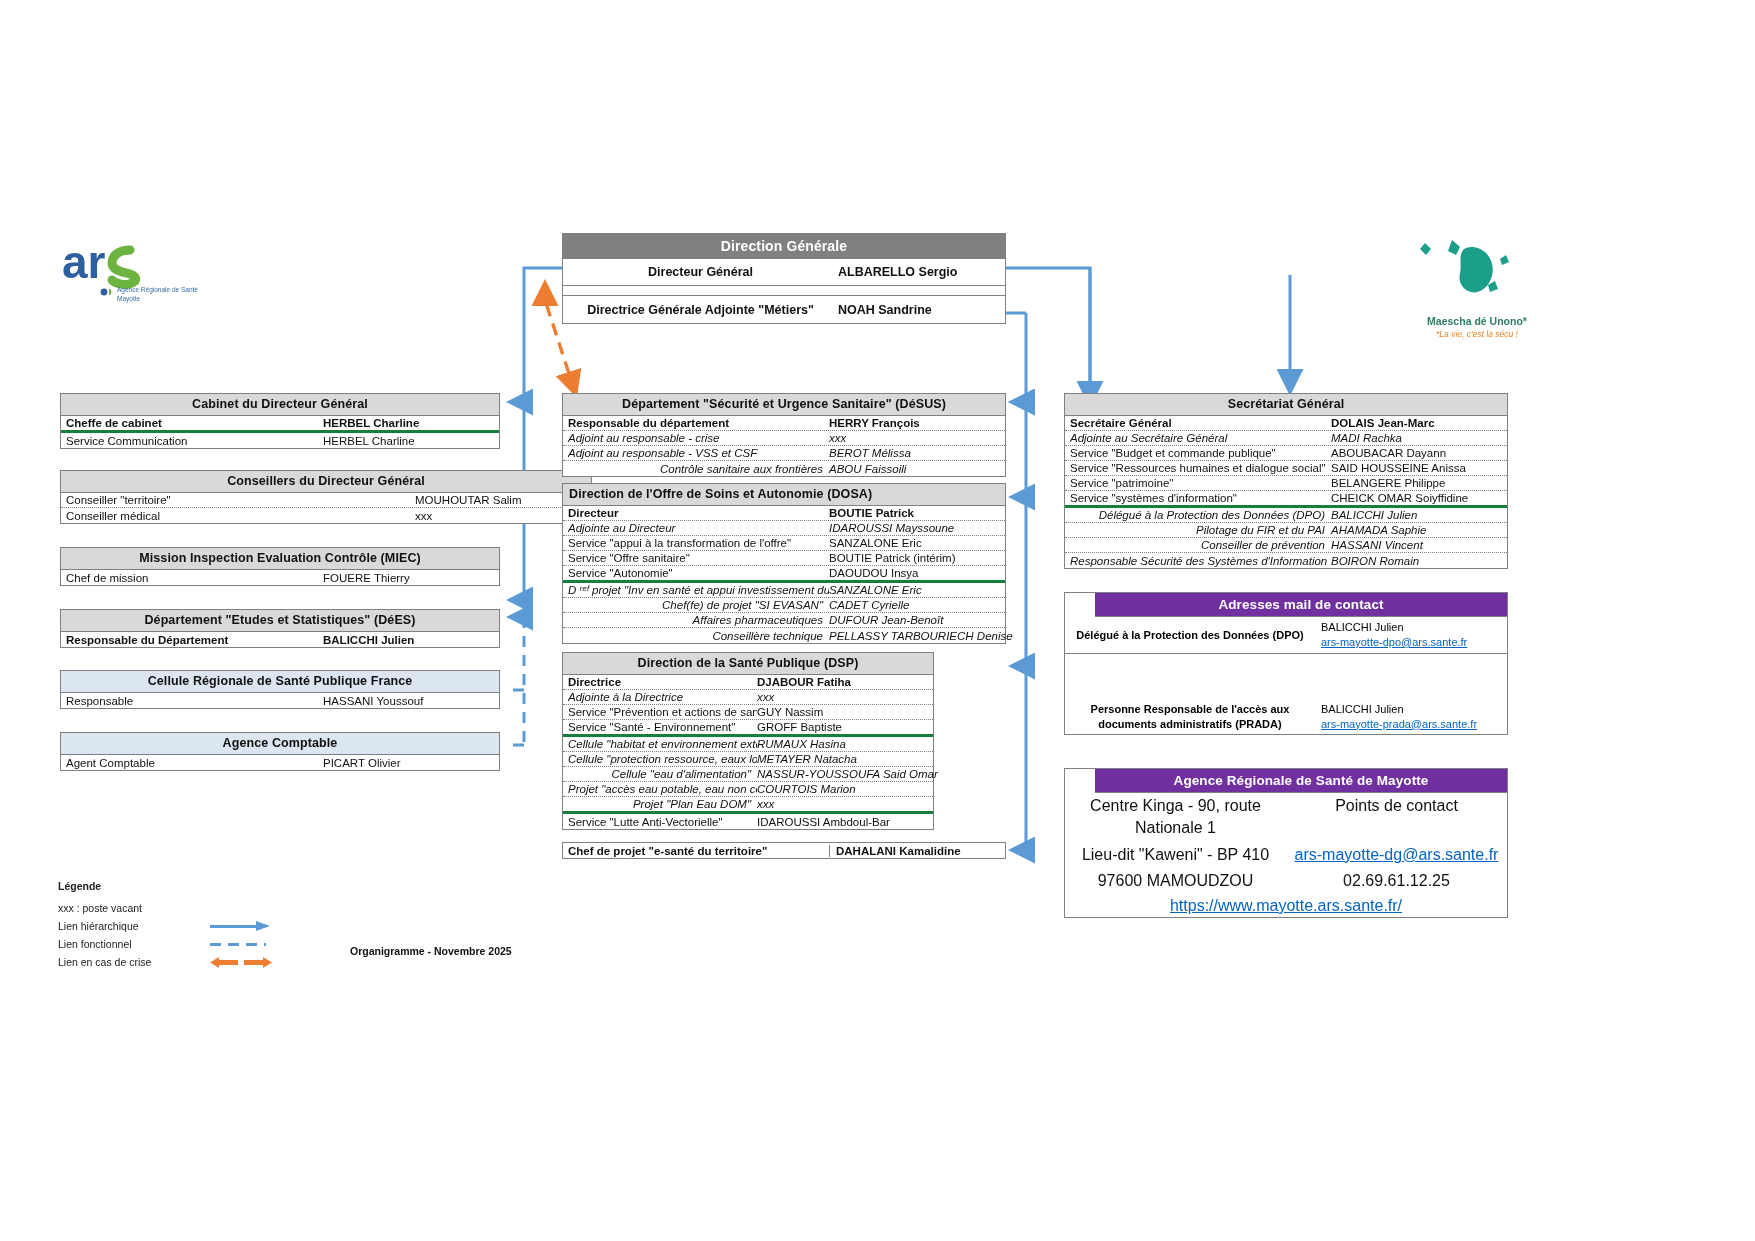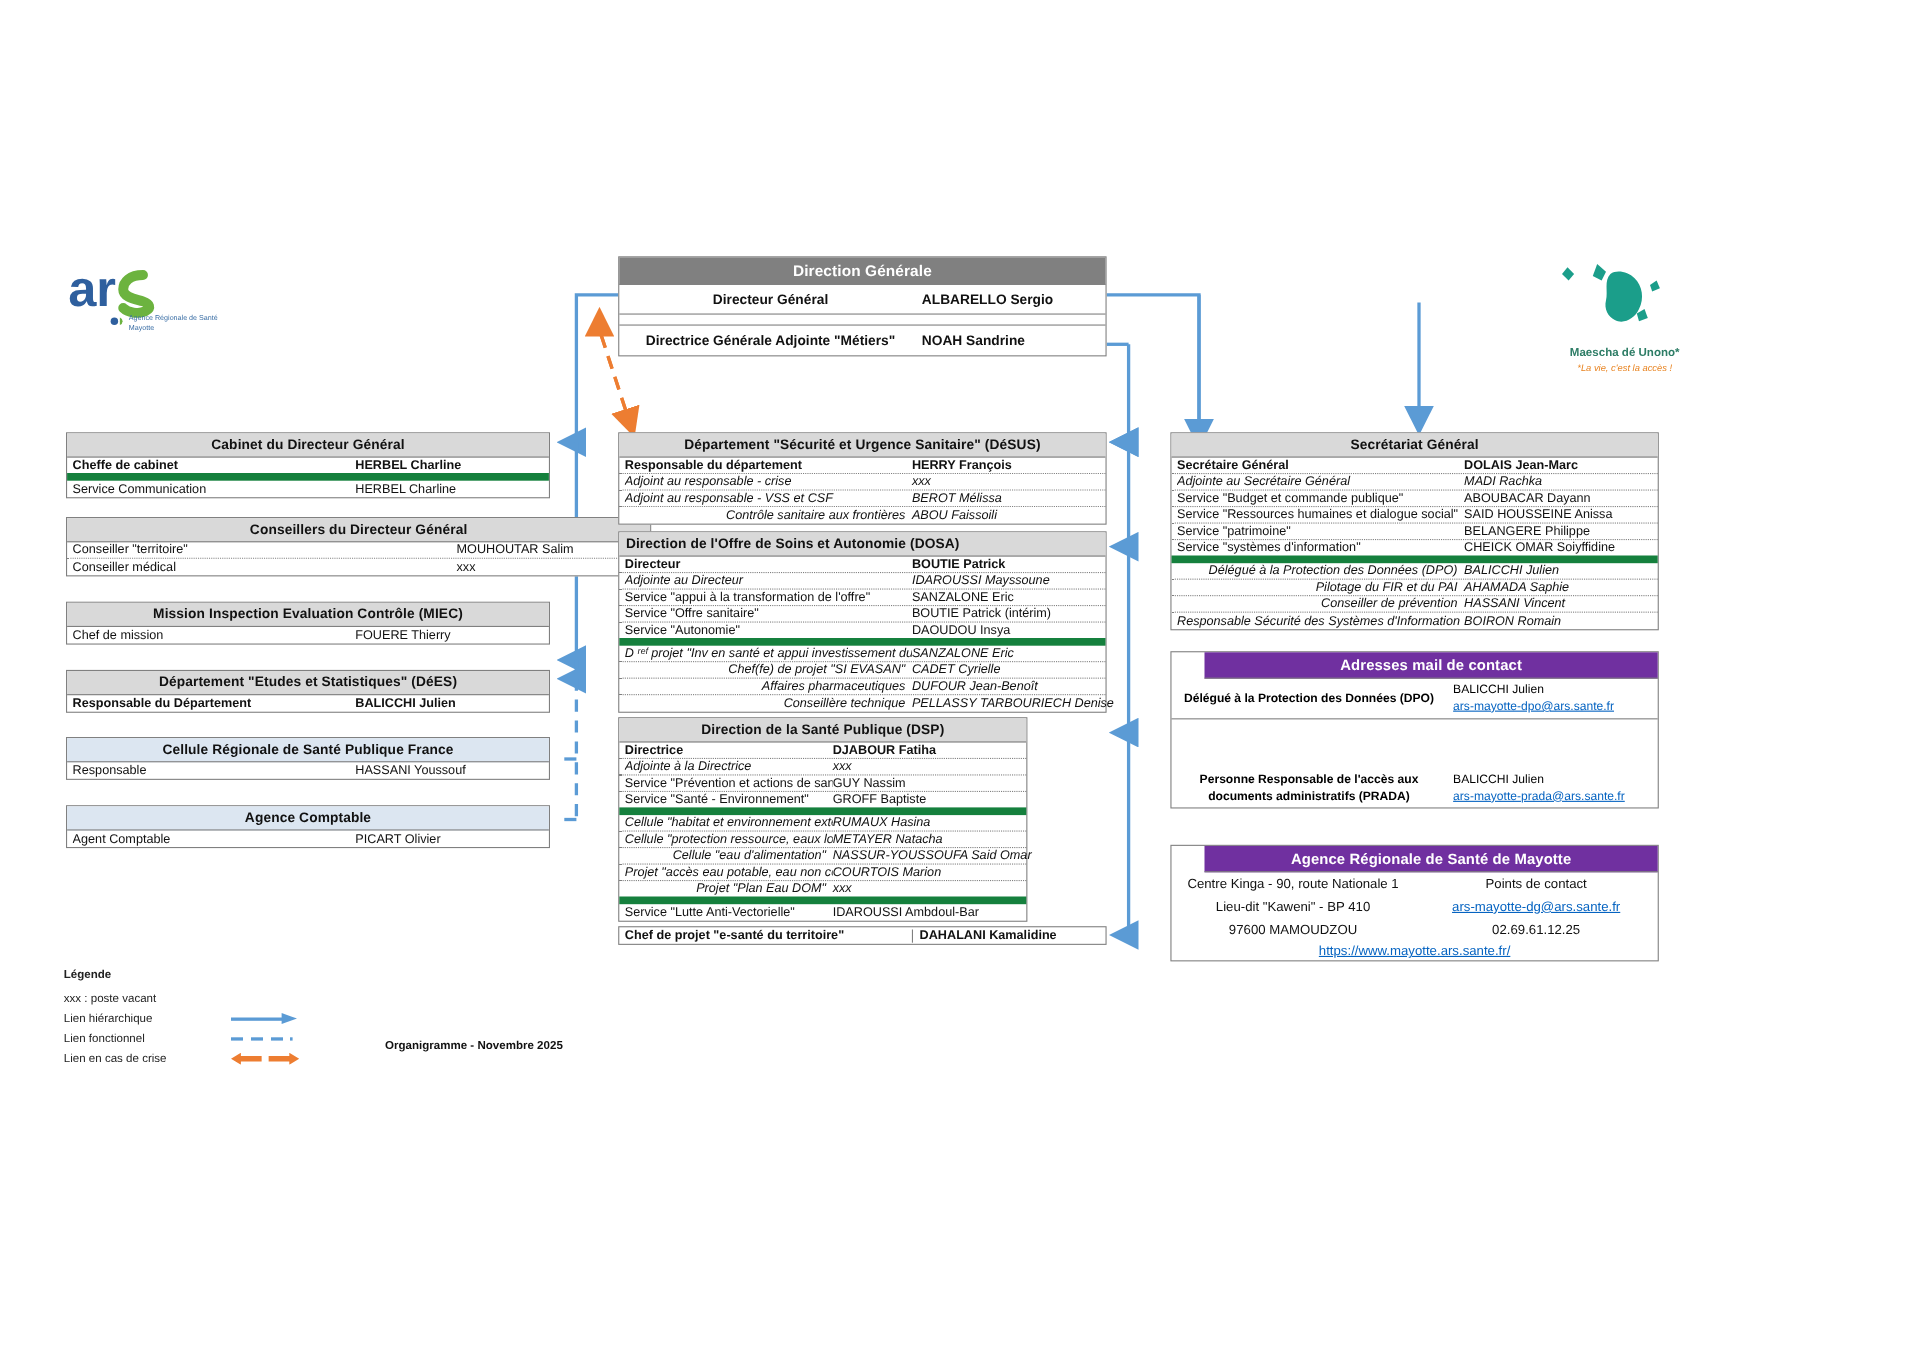--- a/index.html
+++ b/index.html
@@ -36,21 +36,21 @@
   .row {
     display: flex;
     align-items: center;
     min-height: 15px;
     font-size: 11.5px;
     color: #111;
     padding: 1px 4px 1px 5px;
     border-bottom: 1px dotted #7f7f7f;
   }
   .row:last-child { border-bottom: none; }
-  .row.solid { border-bottom: 7px solid #15803d; }
+  .row.solid { border-bottom: 3px solid #15803d; }
   .row .lab { flex: 1 1 auto; text-align: left; white-space: nowrap; overflow: hidden; }
   .row .val { flex: 0 0 auto; text-align: left; white-space: nowrap; }
   .row.bold { font-weight: bold; }
   .row.ital .lab, .row.ital .val { font-style: italic; }
   .row.rightlab .lab { text-align: right; padding-right: 6px; }
 
   
   .row .val { width: 172px; }
 
   
@@ -92,21 +92,21 @@
   #mayotte .m1 { position:absolute; left:12px; top:80px; width:130px; text-align:center; font-size:10.5px; color:#2e7d66; font-weight:600;}
   #mayotte .m2 { position:absolute; left:12px; top:94px; width:130px; text-align:center; font-size:8.5px; color:#e8821e; font-style:italic;}
 
   
   .ctrow { display:flex; align-items:center; font-size: 11px; border-bottom: 1px solid #7f7f7f; }
   .ctrow:last-child { border-bottom:none;margin-top:45px; }
   .ctrow .c1 { width: 250px; text-align:center; font-weight:bold; padding: 3px 6px; line-height:1.3; }
   .ctrow .c2 { flex:1; padding: 3px 6px; line-height:1.35; }
   .mail { color:#0563c1; text-decoration: underline; display:block; }
 
-  .addr { font-size: 12px; color:#111; }
+  .addr { font-size: 16px; color:#111; }
   .addr .arow { display:flex; }
   .addr .acol { flex:1; text-align:center; padding: 2px 4px; line-height:1.4;}
   .addr .full { text-align:center; padding: 2px 4px; }
 
   
   #links { position:absolute; left:0; top:0; width:1755px; height:1241px; pointer-events:none; }
 </style>
 </head>
 <body>
 
@@ -170,21 +170,21 @@
 
   <div id="mayotte">
     <svg width="130" height="80" viewBox="0 0 130 80">
       <path d="M20,14 L25,8 L31,14 L26,20 Z" fill="#1b9e8a"></path>
       <path d="M52,5 L60,12 L56,20 L48,16 Z" fill="#1b9e8a"></path>
       <path d="M64,14 C70,10 80,12 86,18 C93,25 95,36 90,46 C86,55 76,60 68,56 C62,53 58,46 60,38 C62,30 58,20 64,14 Z" fill="#1b9e8a"></path>
       <path d="M88,50 L95,46 L98,54 L90,57 Z" fill="#1b9e8a"></path>
       <path d="M100,24 L106,20 L109,27 L102,30 Z" fill="#1b9e8a"></path>
     </svg>
     <div class="m1">Maescha dé Unono*</div>
-    <div class="m2">*La vie, c'est la accès !</div>
+    <div class="m2">*La vie, c'est la sécu !</div>
   </div>
 
   <div class="box" id="dg">
     <div class="hdr dark">Direction Générale</div>
     <div class="dgrow">
       <span class="t">Directeur Général</span>
       <span class="n">ALBARELLO Sergio</span>
     </div>
     <div class="spacer"></div>
     <div class="dgrow">

